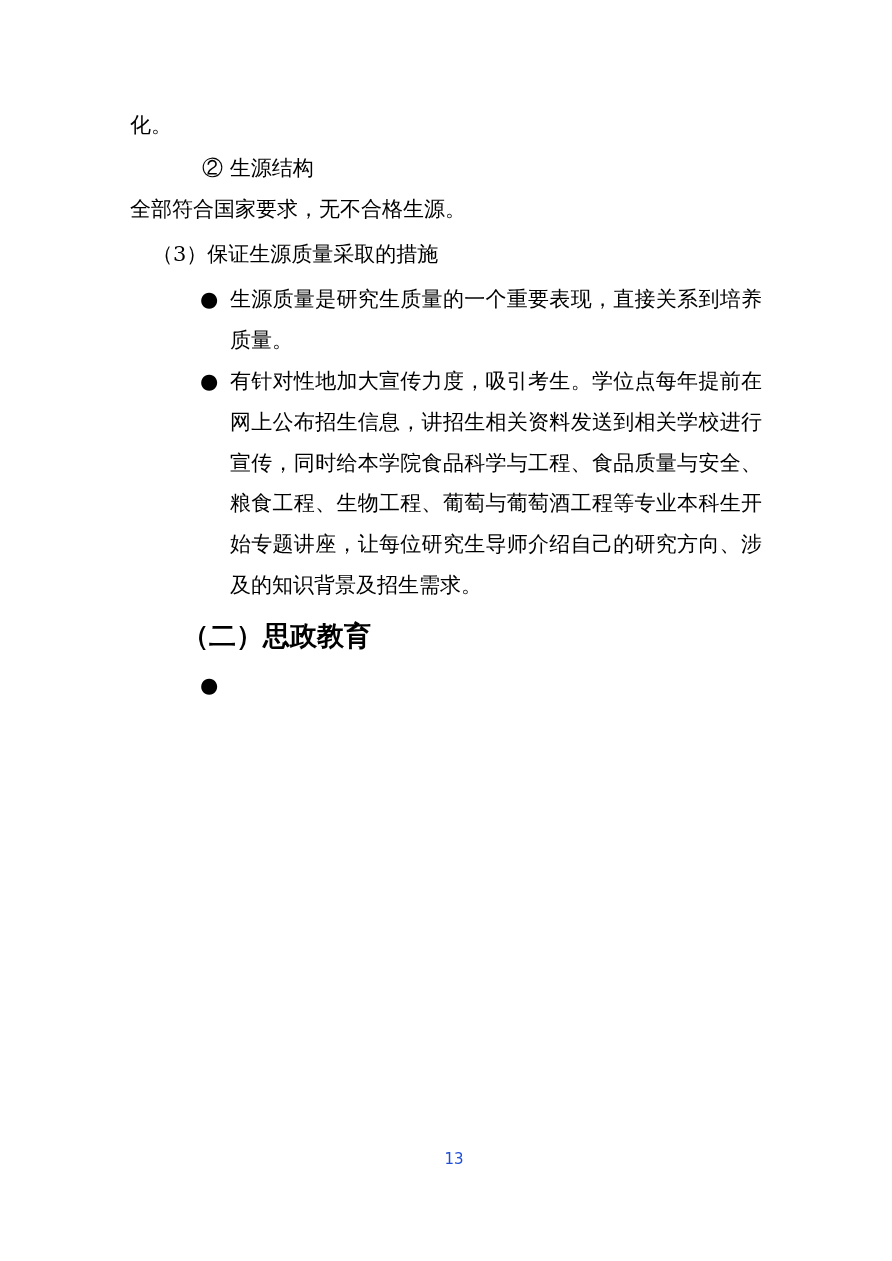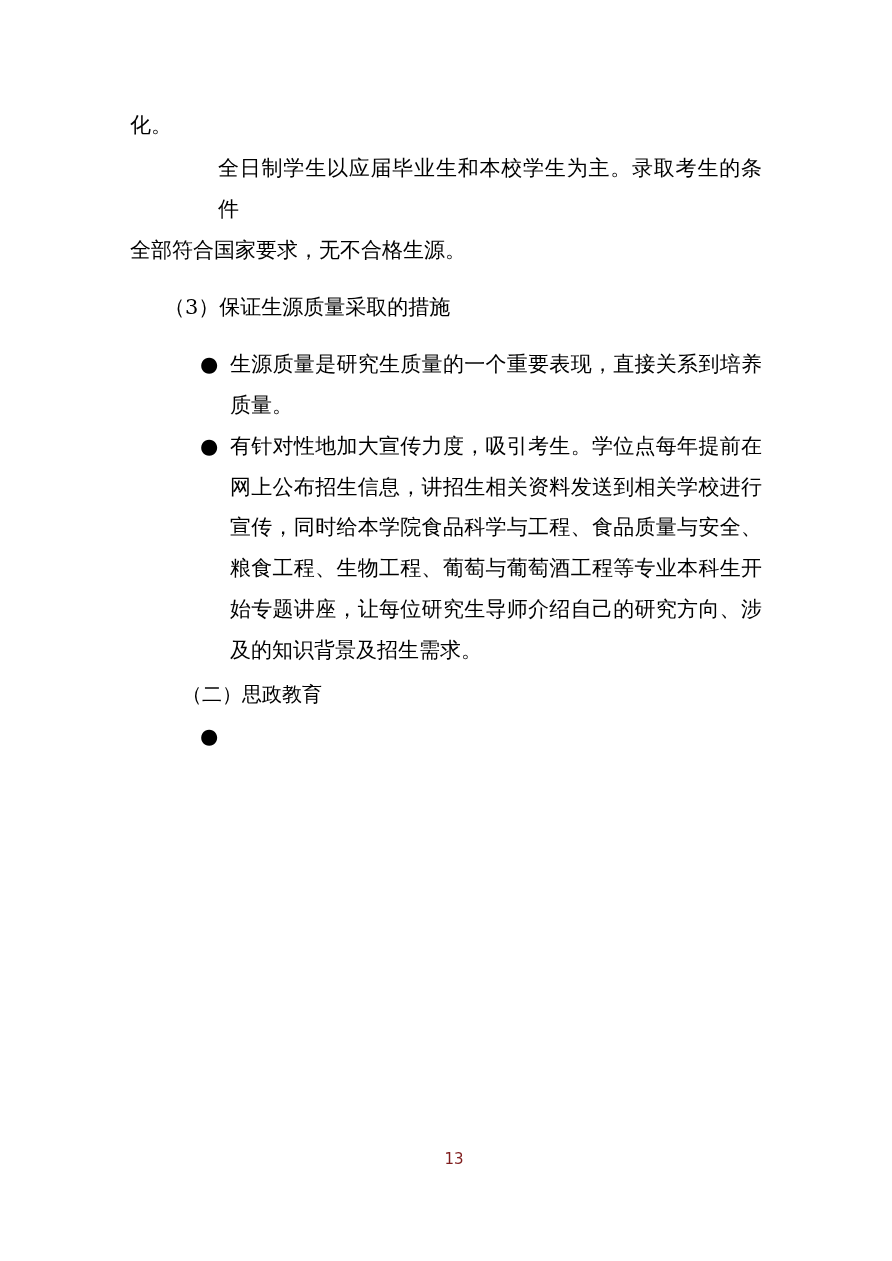--- a/index.html
+++ b/index.html
@@ -37,21 +37,21 @@
     margin: 0;
     padding-left: 72px;
   }
   .p-indent2 {
     margin: 0;
     padding-left: 88px;
     text-align: justify;
     text-justify: inter-ideograph;
   }
   .p-paren {
-    margin: 16px;
+    margin: 4px;
     padding-left: 18px;
   }
   .bullet-list {
     margin: 0;
     padding: 0;
     list-style: none;
   }
   .bullet-item {
     position: relative;
     padding-left: 100px;
@@ -61,53 +61,53 @@
   }
   .bullet-item .dot {
     position: absolute;
     left: 70px;
     top: 0;
     font-size: 21px;
     line-height: 1.95;
   }
   .heading2 {
     font-family: "DejaVu Sans", "Liberation Sans", sans-serif;
-    font-weight: normal;
-    font-size: 20px;
+    font-weight: bold;
+    font-size: 27px;
     line-height: 1.95;
     margin: 4px 0 2px 0;
     padding-left: 52px;
   }
   .block-para {
     margin: 0;
     text-align: justify;
     text-justify: inter-ideograph;
   }
   .page-number {
     position: absolute;
     left: 16px;
     right: 0;
     bottom: 94px;
     text-align: center;
     font-family: "DejaVu Sans", "Liberation Sans", sans-serif;
     font-size: 15px;
     line-height: 1;
-    color: #7f1d1d;
+    color: #1d4ed8;
   }
 </style>
 </head>
 <body>
 
 <div class="page">
   <div class="doc-body">
 
     <p class="p-cont">化。</p>
 
+    <p class="p-sub">②  生源结构</p>
 
-    <p class="p-indent2">全日制学生以应届毕业生和本校学生为主。录取考生的条件</p>
     <p class="block-para">全部符合国家要求，无不合格生源。</p>
 
     <p class="p-paren">（3）保证生源质量采取的措施</p>
 
     <ul class="bullet-list">
       <li class="bullet-item">
         <span class="dot">●</span>
         <span>生源质量是研究生质量的一个重要表现，直接关系到培养质量。</span>
       </li>
       <li class="bullet-item">

